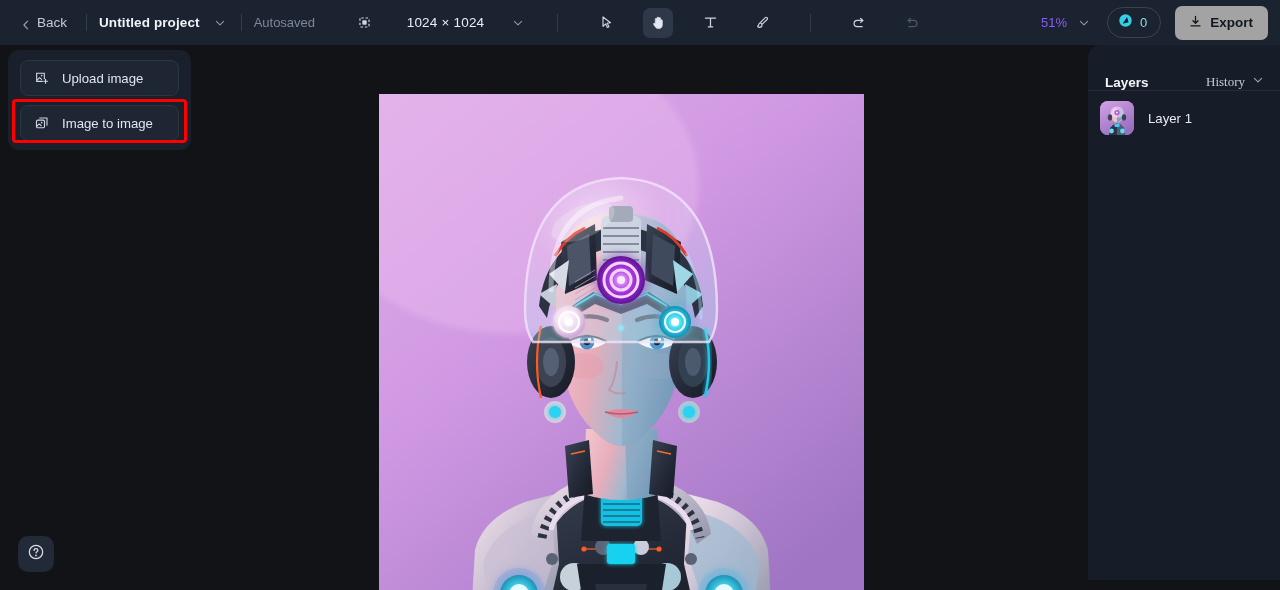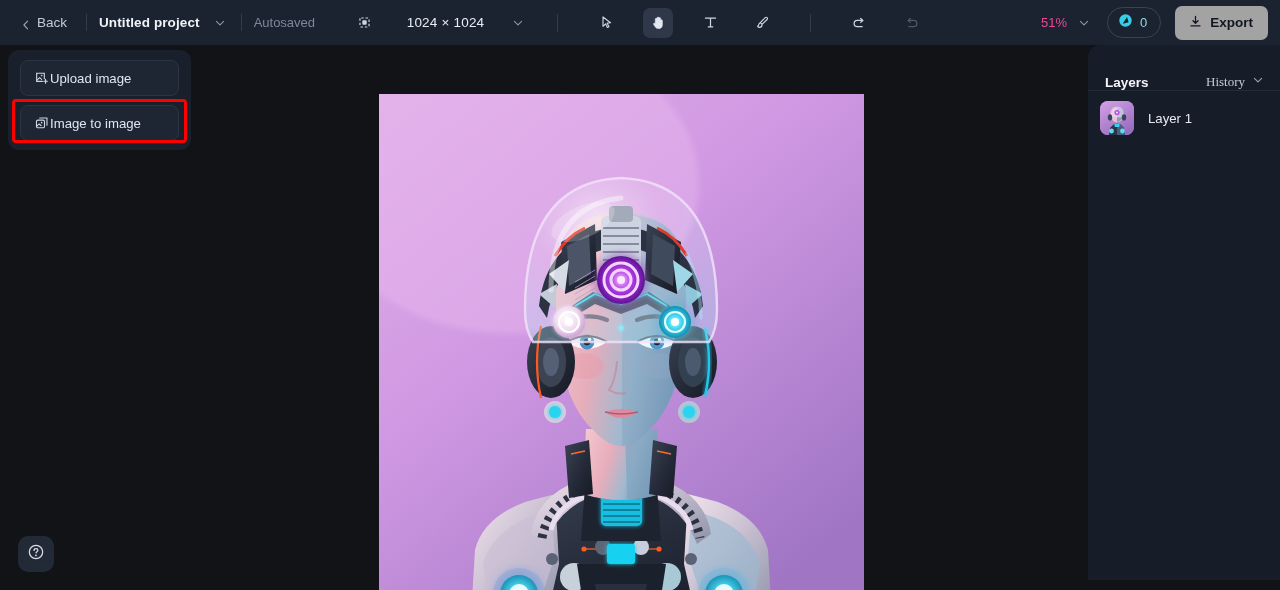--- a/index.html
+++ b/index.html
@@ -111,21 +111,21 @@
   .tool-btn.active { background: #2e3848; }
 
   .topbar-right {
     position: absolute;
     right: 12px; top: 0;
     height: 45px;
     display: flex;
     align-items: center;
     gap: 0;
   }
-  .zoom-label { color:#ec4899; font-size: 13px; }
+  .zoom-label { color:#8b5cf6; font-size: 13px; }
   .zoom-caret { margin-left: 8px; margin-right: 14px; display:flex; align-items:center; cursor:pointer; padding:3px;}
   .credits {
     display: flex;
     align-items: center;
     gap: 7px;
     border: 1px solid #3a4354;
     border-radius: 999px;
     padding: 5px 13px 5px 10px;
     cursor: pointer;
   }
@@ -160,20 +160,21 @@
     gap: 11px;
     height: 45px;
     padding: 0 16px;
     border-bottom: 1px solid #252d3b;
   }
   .lp-title { color:#f0f3f8; font-size: 13.5px; font-weight: bold; }
   .lp-items { padding: 10px 12px 0 12px; display:flex; flex-direction: column; gap: 9px; }
   .lp-item {
     display: flex;
     align-items: center;
+    gap: 12px;
     height: 36px;
     padding: 0 12px;
     border: 1px solid #2c3544;
     border-radius: 8px;
     background: #1e2533;
     color: #dfe6f0;
     font-size: 13.2px;
     cursor: pointer;
   }
   .lp-item-icon { width:17px; height:17px; display:flex; align-items:center; justify-content:center; flex:0 0 auto;}

